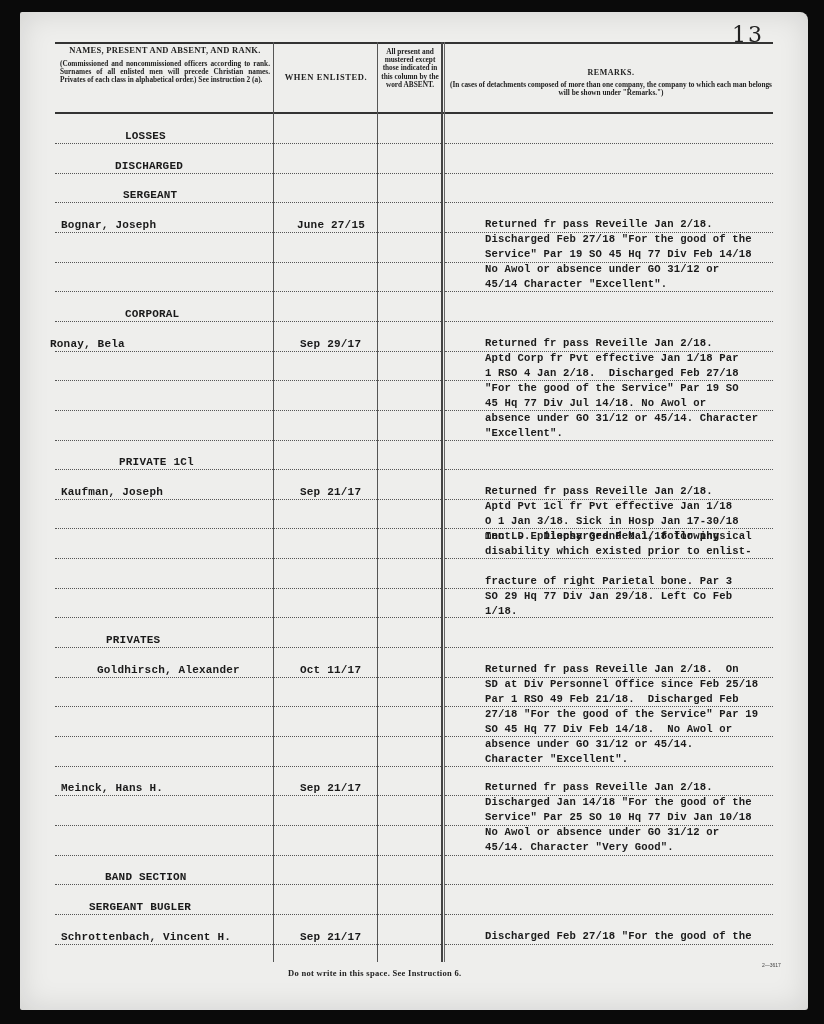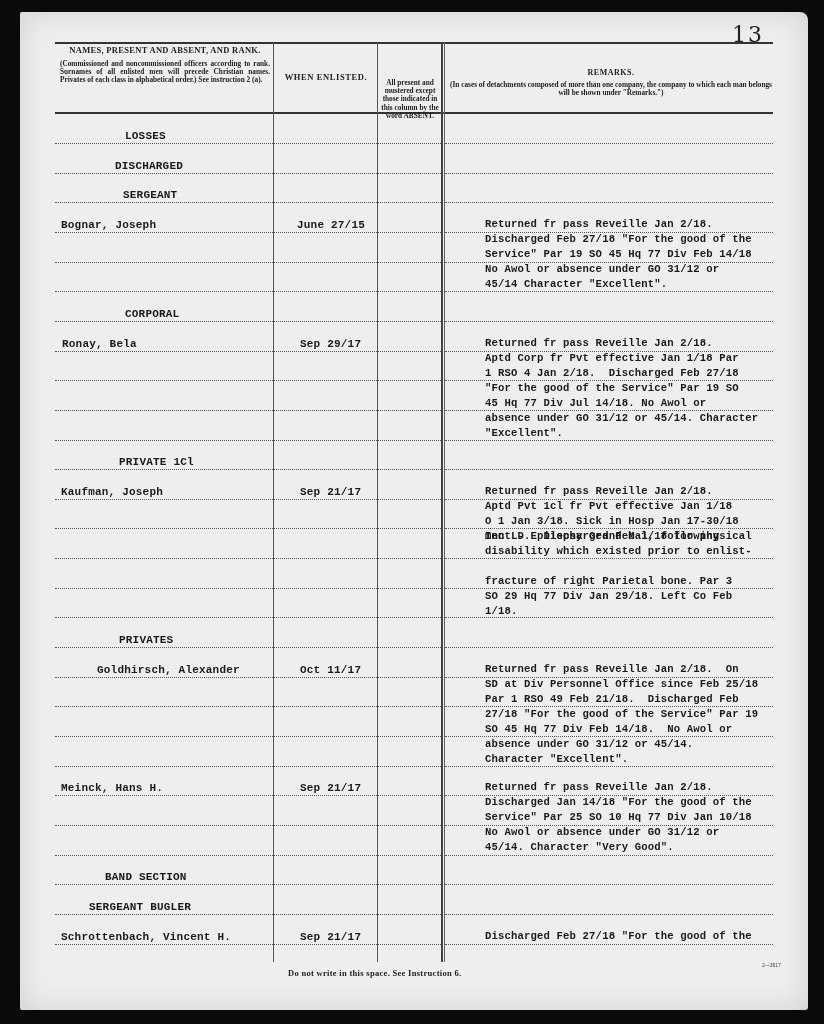--- a/index.html
+++ b/index.html
@@ -20,21 +20,21 @@
     letter-spacing: 2px;
   }
   .rule-top { position: absolute; left: 35px; top: 30px; width: 718px; height: 2px; background: #333; }
   .rule-head-bottom { position: absolute; left: 35px; top: 100px; width: 718px; height: 2px; background: #333; }
   .vline { position: absolute; width: 1px; background: #555; top: 30px; height: 920px; }
   .head-cell { position: absolute; top: 34px; text-align: center; color: #222;
     font-family: "Liberation Serif", "DejaVu Serif", serif; font-weight: bold; }
   .head-name .title { font-size: 8.5px; line-height: 9px; letter-spacing: 0.3px; }
   .head-name .sub { font-size: 7.3px; line-height: 8px; font-weight: bold; margin-top: 5px; text-align: justify; text-align-last: left; }
   .head-enl { font-size: 8.5px; letter-spacing: 0.6px; }
-  .head-abs { font-size: 7.3px; line-height: 8.2px; margin-top: 31px; }
+  .head-abs { font-size: 7.3px; line-height: 8.2px; }
   .head-rem .title { font-size: 8px; letter-spacing: 0.5px; }
   .head-rem .sub { font-size: 7.3px; line-height: 8px; margin-top: 4px; }
 
   .dotline { position: absolute; height: 0; border-top: 1px dotted #555; }
   .entry { position: absolute; font-size: 11px; font-weight: bold; color: #1a1a1a; white-space: pre; letter-spacing: 0.2px; }
   .remark { position: absolute; font-size: 10.6px; font-weight: bold; color: #1a1a1a; white-space: pre; letter-spacing: 0.15px; margin-left: 32px; }
   .footer-note { position: absolute; left: 268px; top: 956px; font-family: "Liberation Serif", serif; font-weight: bold; font-size: 8.5px; color: #222; letter-spacing: 0.3px; text-align: right; }
   .form-code { position: absolute; left: 742px; top: 950px; font-size: 5px; color: #444; font-family: "Liberation Sans", sans-serif; }
 </style>
 </head>
@@ -173,31 +173,31 @@
       <div class="dotline" style="left: 425px; width: 328px; top: 901.9px;"></div>
       <div class="dotline" style="left: 35px; width: 218px; top: 931.55px;"></div>
       <div class="dotline" style="left: 254px; width: 103px; top: 931.55px;"></div>
       <div class="dotline" style="left: 358px; width: 63px; top: 931.55px;"></div>
       <div class="dotline" style="left: 425px; width: 328px; top: 931.55px;"></div>
       <div class="entry" style="left: 105px; top: 118px;">LOSSES</div>
       <div class="entry" style="left: 95px; top: 147.65px;">DISCHARGED</div>
       <div class="entry" style="left: 103px; top: 177.3px;">SERGEANT</div>
       <div class="entry" style="left: 105px; top: 295.9px;">CORPORAL</div>
       <div class="entry" style="left: 99px; top: 444.15px;">PRIVATE 1Cl</div>
-      <div class="entry" style="left: 99px; top: 622.05px;">PRIVATES</div>
+      <div class="entry" style="left: 86px; top: 622.05px;">PRIVATES</div>
       <div class="entry" style="left: 85px; top: 859.25px;">BAND SECTION</div>
       <div class="entry" style="left: 69px; top: 888.9px;">SERGEANT BUGLER</div>
       <div class="entry" style="left: 41px; top: 206.95px;">Bognar, Joseph</div>
       <div class="entry" style="left: 277px; top: 206.95px;">June 27/15</div>
       <div class="remark" style="left: 433px; top: 206.09px;">Returned fr pass Reveille Jan 2/18.</div>
       <div class="remark" style="left: 433px; top: 221.09px;">Discharged Feb 27/18 "For the good of the</div>
       <div class="remark" style="left: 433px; top: 236.09px;">Service" Par 19 SO 45 Hq 77 Div Feb 14/18</div>
       <div class="remark" style="left: 433px; top: 251.09px;">No Awol or absence under GO 31/12 or</div>
       <div class="remark" style="left: 433px; top: 266.09px;">45/14 Character "Excellent".</div>
-      <div class="entry" style="left: 42px; top: 325.55px;">Ronay, Bela</div>
+      <div class="entry" style="left: 30px; top: 325.55px;">Ronay, Bela</div>
       <div class="entry" style="left: 280px; top: 325.55px;">Sep 29/17</div>
       <div class="remark" style="left: 433px; top: 324.69px;">Returned fr pass Reveille Jan 2/18.</div>
       <div class="remark" style="left: 433px; top: 339.69px;">Aptd Corp fr Pvt effective Jan 1/18 Par</div>
       <div class="remark" style="left: 433px; top: 354.69px;">1 RSO 4 Jan 2/18.  Discharged Feb 27/18</div>
       <div class="remark" style="left: 433px; top: 369.69px;">"For the good of the Service" Par 19 SO</div>
       <div class="remark" style="left: 433px; top: 384.69px;">45 Hq 77 Div Jul 14/18. No Awol or</div>
       <div class="remark" style="left: 433px; top: 399.69px;">absence under GO 31/12 or 45/14. Character</div>
       <div class="remark" style="left: 433px; top: 414.69px;">"Excellent".</div>
       <div class="entry" style="left: 41px; top: 473.8px;">Kaufman, Joseph</div>
       <div class="entry" style="left: 280px; top: 473.8px;">Sep 21/17</div>

